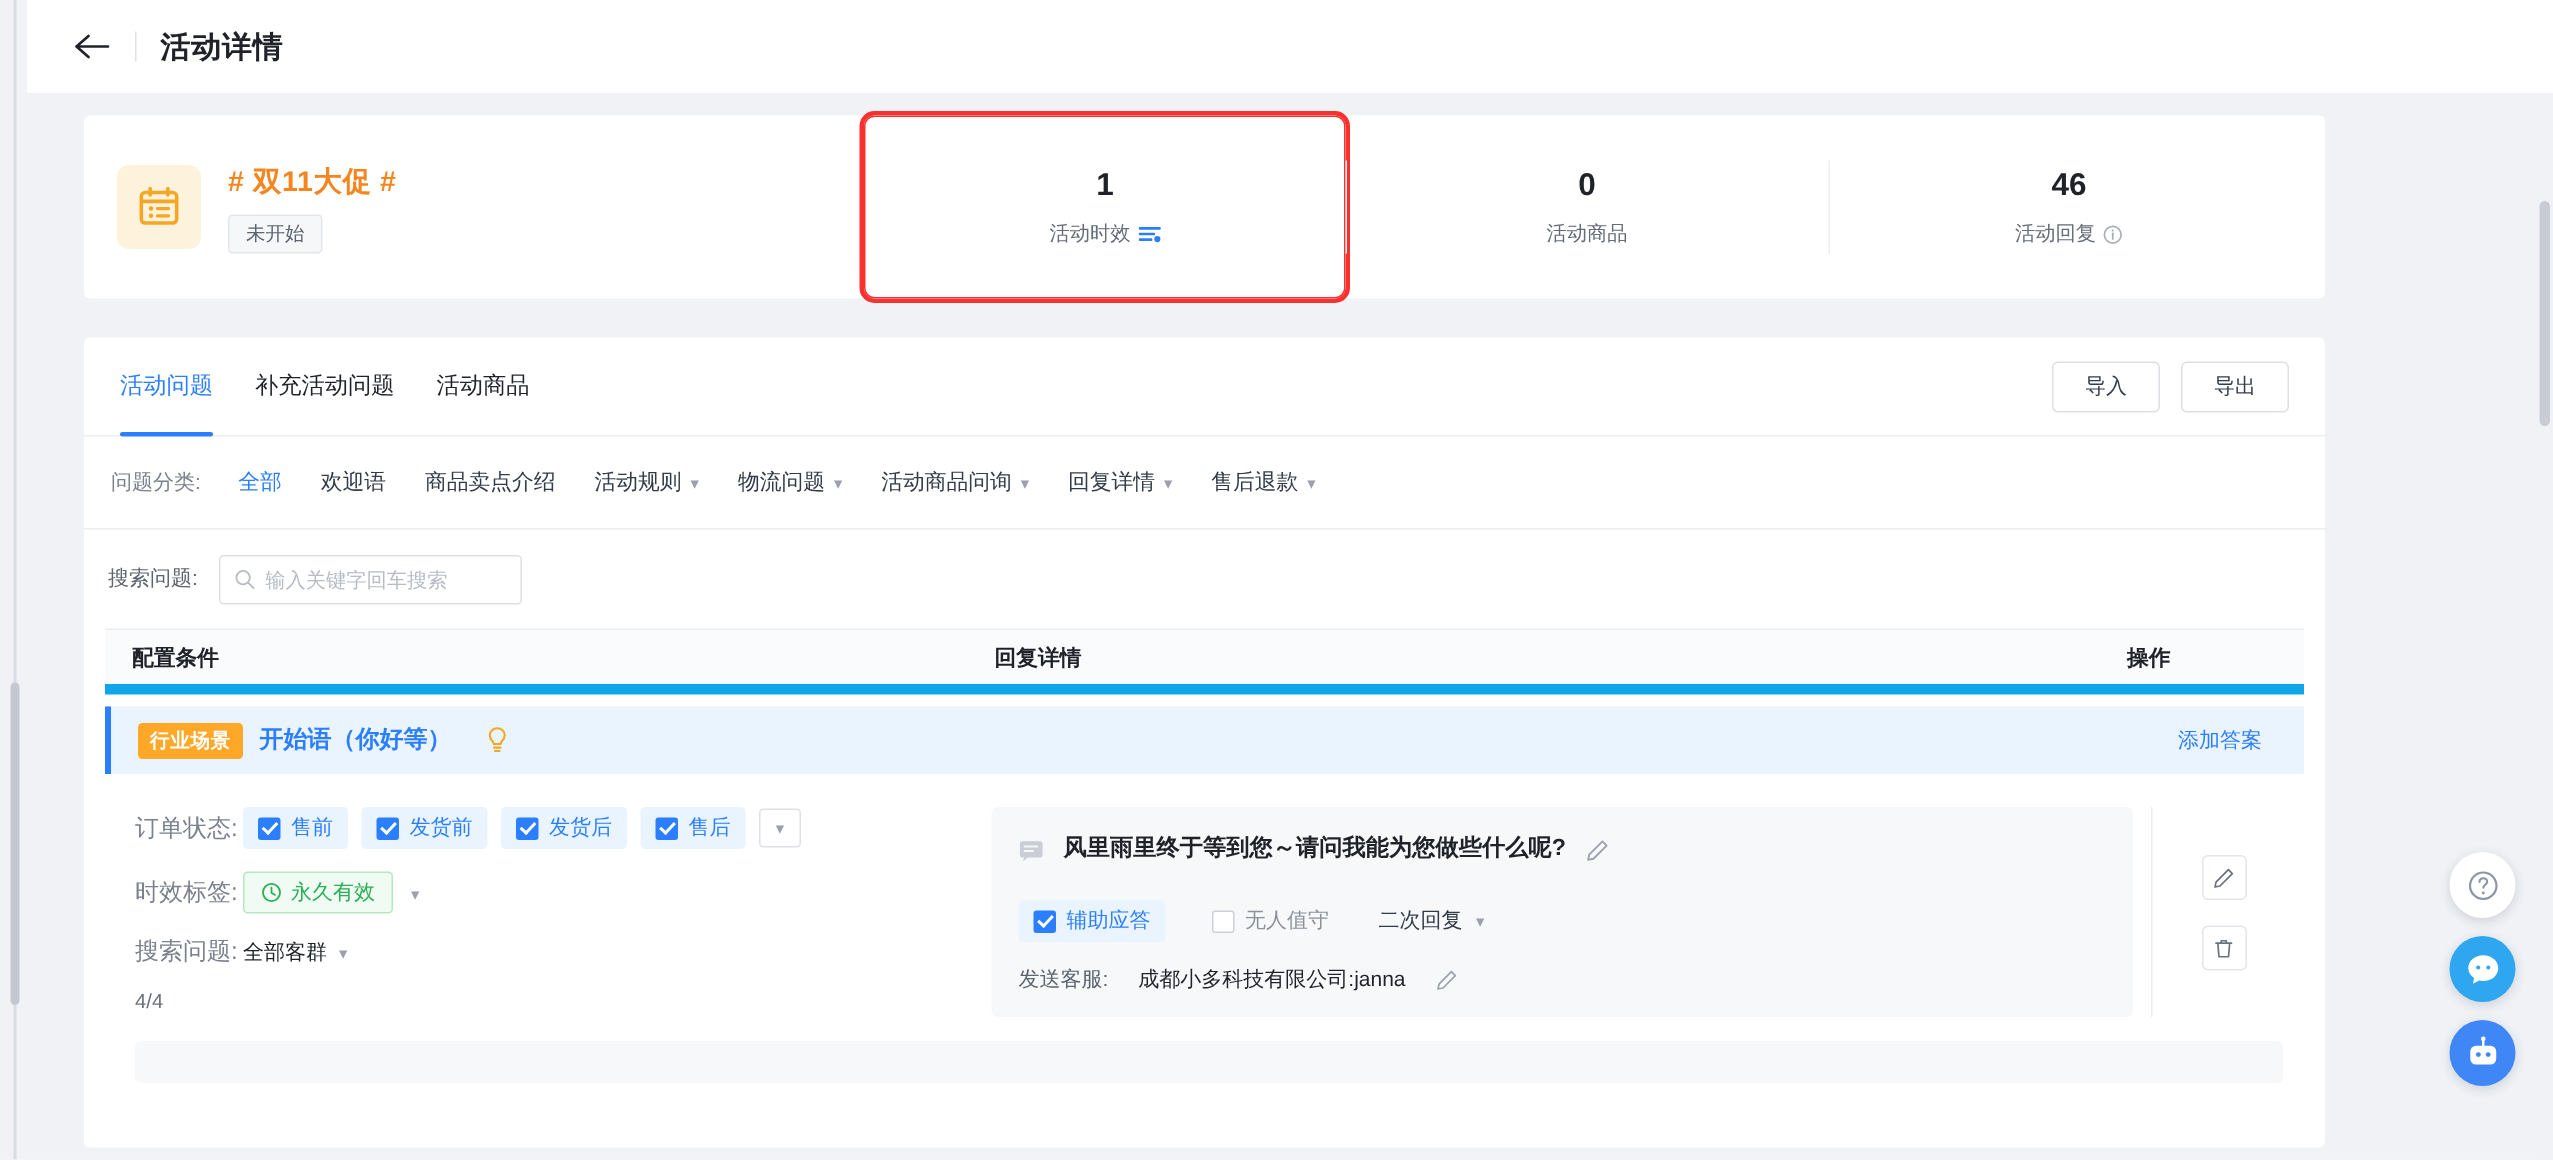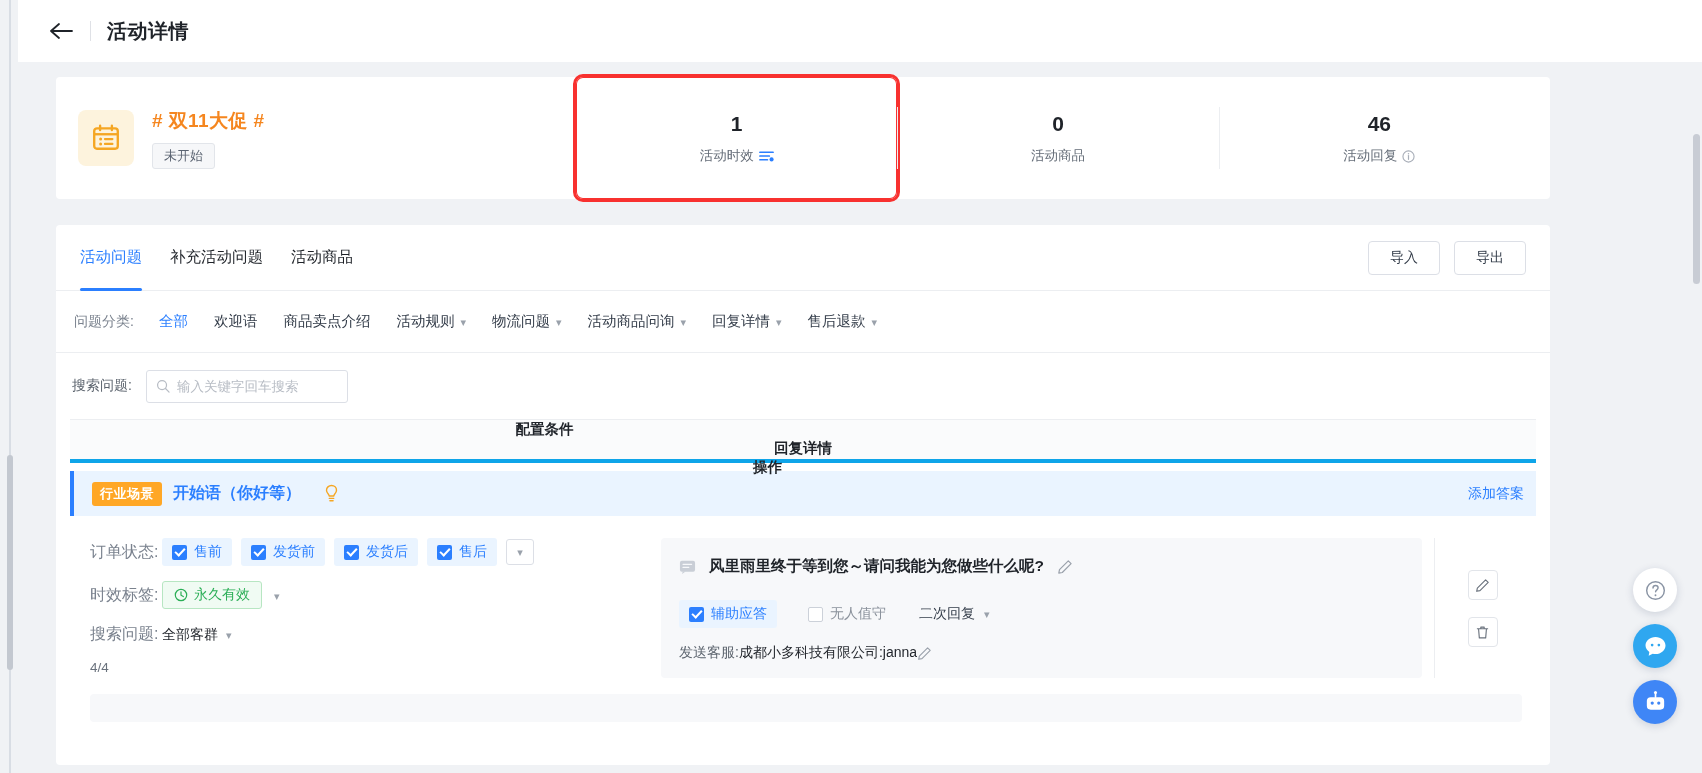--- a/index.html
+++ b/index.html
@@ -111,38 +111,38 @@
   .search-input {
     border:none; outline:none; font-size:13.5px; color:#333; width:100%;
     font-family:"Liberation Sans","DejaVu Sans",sans-serif; background:transparent;
   }
   .search-input::placeholder { color:#b7bcc4; }
 
   
   .table-wrap { padding:0 14px; }
   .thead {
     display:flex; align-items:center; height:44px; background:#fafbfc;
-    border-top:1px solid #eceef1; border-bottom:4px solid #0ea5e9; padding:0 18px;
-    font-size:14.5px; color:#1f2329; font-weight:600;flex-direction:column;
+    border-top:1px solid #eceef1; border-bottom:7px solid #0ea5e9; padding:0 18px;
+    font-size:14.5px; color:#1f2329; font-weight:600;
   }
   .th-1 { width:575px; }
   .th-2 { flex:1; }
   .th-3 { width:100px; text-align:left; }
 
   .group-row {
     display:flex; align-items:center; height:45px; background:#eaf4ff;
     border-left:4px solid #2b7fff; padding-left:18px; margin-top:8px;
   }
   .tag-industry {
     background:#ffa726; color:#fff; font-size:13px; font-weight:700; padding:3px 8px;
     border-radius:3px; letter-spacing:0.5px;
   }
   .group-title { margin-left:11px; font-size:16px; font-weight:700; color:#2b7fff; }
   .bulb { margin-left:22px; }
-  .group-action { margin-left:auto; margin-right:12px; color:#2b7fff; font-size:14px; cursor:pointer; }
+  .group-action { margin-left:auto; margin-right:28px; color:#2b7fff; font-size:14px; cursor:pointer; }
 
   
   .content-row { display:flex; padding:22px 6px 0 6px; }
   .col-conditions { width:585px; padding-left:14px; }
   .cond-line { display:flex; align-items:center; margin-bottom:15px; }
   .cond-label { width:72px; font-size:16px; color:#7a828e; flex:none; }
   .chk-pill {
     display:flex; align-items:center; gap:7px; background:#eaf4ff; border-radius:3px;
     padding:5px 10px; margin-right:9px; color:#2b7fff; font-size:14px; cursor:pointer;
   }
@@ -170,21 +170,21 @@
   .col-reply { flex:1; padding-right:12px; }
   .reply-card {
     background:#f7f8fa; border-radius:4px; padding:18px 20px 16px 18px; position:relative;
     min-height:128px;
   }
   .reply-head { display:flex; align-items:flex-start; gap:13px; }
   .reply-text { font-size:15.5px; font-weight:700; color:#1f2329; line-height:1.3; }
   .reply-opts { display:flex; align-items:center; gap:12px; margin-top:24px; }
   .opt-caret { color:#9aa1ab; font-size:11px; margin-left:2px; }
   .opt-plain { font-size:14px; color:#323b48; display:flex; align-items:center; gap:7px; cursor:pointer; padding:5px 2px; }
-  .reply-sender { margin-top:16px; font-size:14px; color:#5c646e; display:flex; align-items:center; gap:0; }
+  .reply-sender { margin-top:16px; font-size:14px; color:#5c646e; display:flex; align-items:center; gap:20px; }
   .reply-sender b { font-weight:400; color:#1f2329; }
 
   .col-ops { width:96px; display:flex; flex-direction:column; align-items:center; gap:17px; padding-top:32px; border-left:1px solid #eceef1; }
   .op-btn {
     width:30px; height:30px; border:1px solid #e2e5ea; border-radius:4px; background:#fff;
     display:flex; align-items:center; justify-content:center; cursor:pointer; color:#6a727d;
   }
 
   .next-card {
     margin:16px 14px 0 20px; height:28px; background:#f7f8fa; border-radius:4px;

